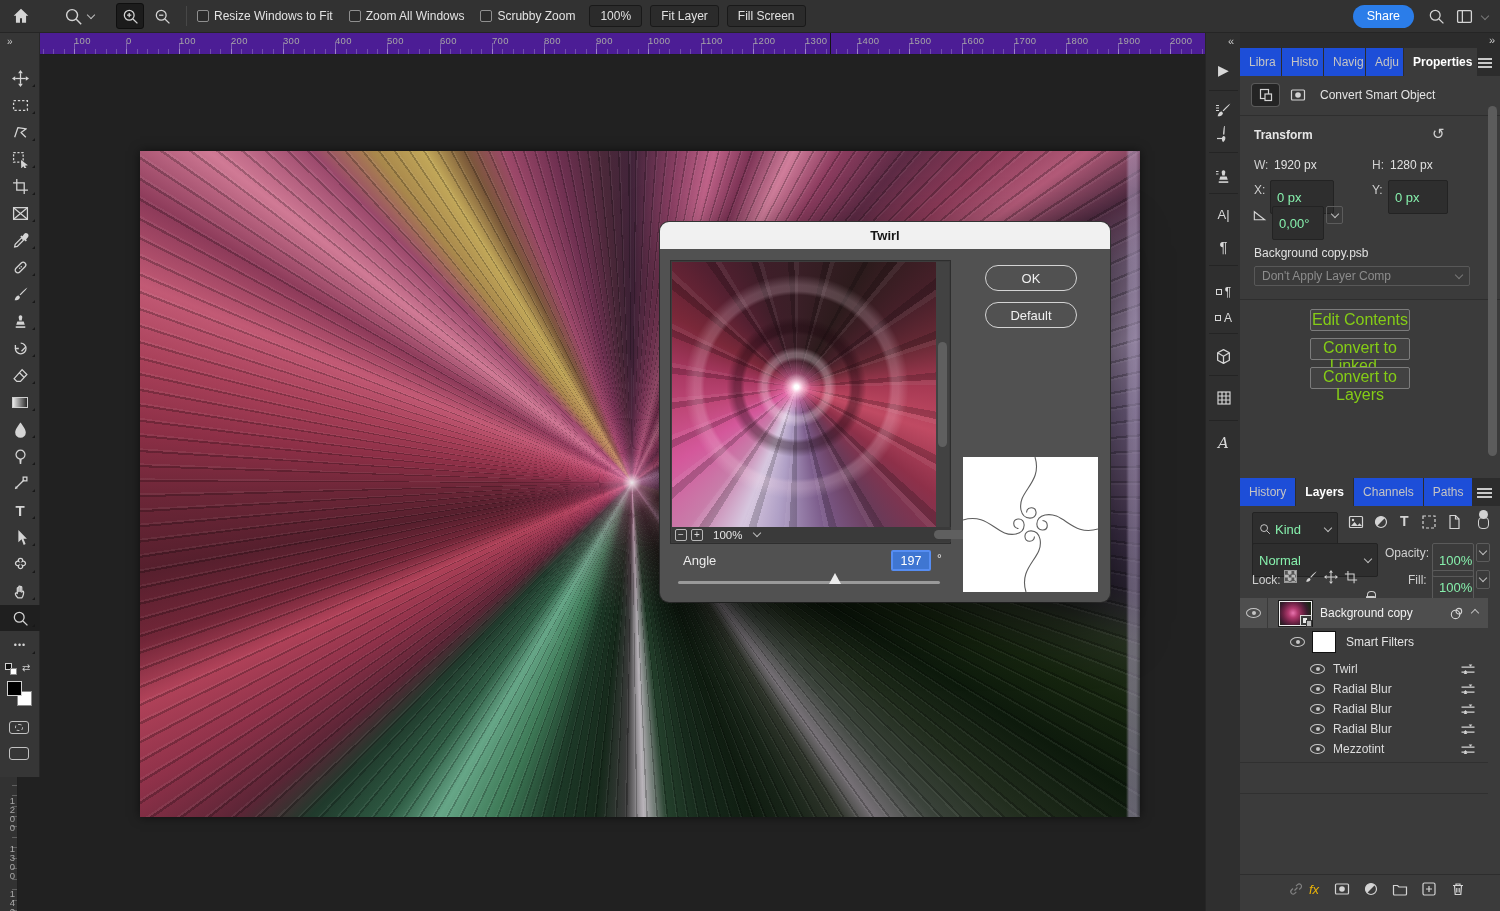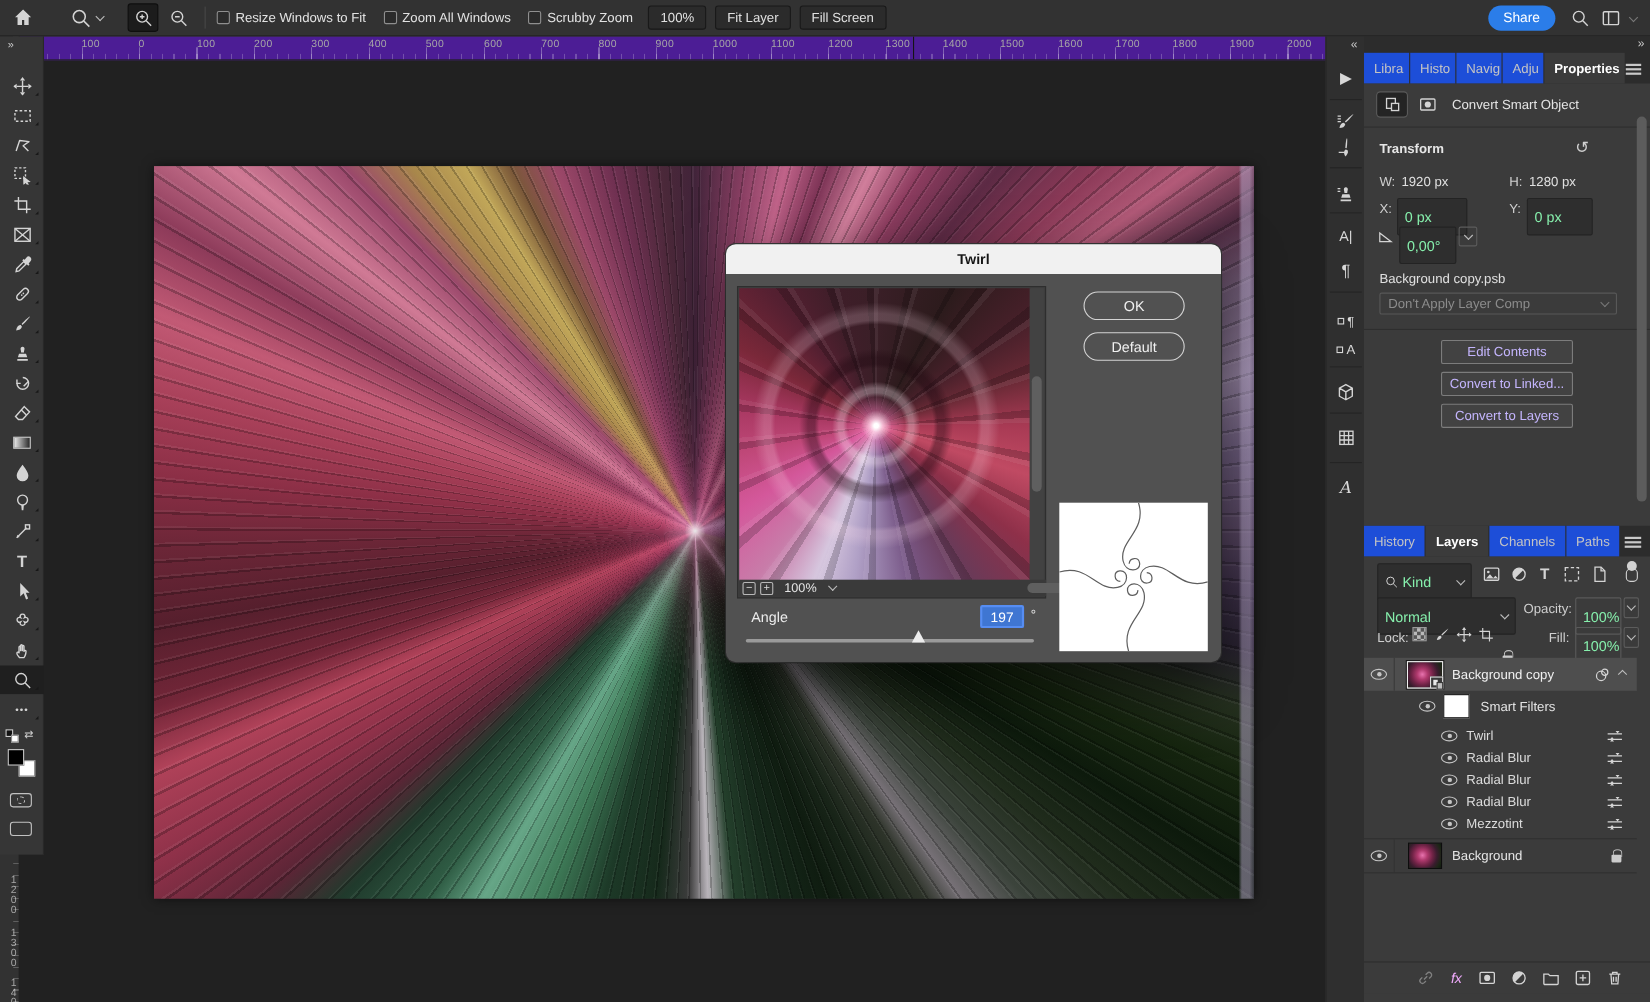--- a/index.html
+++ b/index.html
@@ -129,22 +129,22 @@
   .ptab{height:28px;display:flex;align-items:center;padding:0 9px;background:#1d4ed8;color:#c4c4c4;
     font-size:12px;margin-right:1px;white-space:nowrap;overflow:hidden}
   .ptab.active{background:#3b3b3b;color:#fff;font-weight:bold}
   .burger{width:15px;height:10px;border-top:2px solid #c9c9c9;border-bottom:2px solid #c9c9c9;position:relative}
   .burger::after{content:'';position:absolute;left:0;right:0;top:2px;height:2px;background:#c9c9c9}
   .pan-bg{position:absolute;left:0;width:260px;background:#3b3b3b}
   .lbl{font-size:12px;color:#cfcfcf}
   .val-box{background:#2e2e2e;border:1px solid #232323;border-radius:2px;color:#86efac;
     display:flex;align-items:center;padding:16px 6px;font-size:13px}
   .chev-box{border:1px solid #5c5c5c;border-radius:2px;display:flex;align-items:center;justify-content:center}
-  .pbtn{position:absolute;left:70px;width:120px;height:22px;background:#424242;border:1px solid #7c7c7c;
-    border-radius:2px;color:#c4b5fd;font-size:12px;font-family:"Liberation Sans",sans-serif}
+  .pbtn{position:absolute;left:70px;width:100px;height:22px;background:#424242;border:1px solid #7c7c7c;
+    border-radius:2px;color:#84cc16;font-size:16px;font-family:"Liberation Sans",sans-serif}
   .scrollthumb{position:absolute;right:3px;width:9px;border-radius:5px;background:#5c5c5c}
   .iconbtn24{position:absolute;width:27px;height:22px;border-radius:3px;display:flex;align-items:center;justify-content:center}
   .sel-dark{background:#242424;box-shadow:0 0 0 1px #5a5a5a}
   .eye{width:15px;height:10px;border:1.3px solid #c6c6c6;border-radius:50%;position:relative;display:inline-block}
   .eye::after{content:'';position:absolute;left:50%;top:50%;width:4px;height:4px;margin:-2px 0 0 -2px;
     border-radius:50%;background:#c6c6c6}
   .layer-row{position:absolute;left:0;width:248px;display:flex;align-items:center}
   .thumb{border:1px solid #0d0d0d;position:relative;
     background:radial-gradient(circle at 42% 48%, #e873ae 0, #b03a6e 22%, #702346 45%, #3a1c2e 65%, #1c2616 85%, #101a0e 100%)}
   .thumb-sel{border:1px solid #f0f0f0;box-shadow:0 0 0 1px #1d1d1d}
@@ -764,35 +764,28 @@
         </svg>
     </div>
     <div class="layer-row" style="top:233px;height:20px">
       <span class="eye" style="margin-left:70px"></span>
       <span style="margin-left:8px;color:#dcdcdc">Mezzotint</span>
       <svg class="ic" style="margin-left:auto;margin-right:12px" width="16" height="13">
           <use href="#i-fsliders"></use>
         </svg>
     </div>
     <div class="abs" style="left:0;top:256px;width:248px;height:1px;background:#303030"></div>
-    <div class="layer-row" style="top:257px;height:30px">
-      <span class="eye" style="margin-left:6px"></span>
-      <span style="width:1px;height:30px;background:#333;margin-left:6px"></span>
-      <span class="thumb" style="width:31px;height:24px;margin-left:12px"></span>
-      <span style="margin-left:9px;color:#e4e4e4">Background</span>
-      <span class="lockcss" style="margin-left:auto;margin-right:14px"></span>
-    </div>
     <div class="abs" style="left:0;top:287px;width:248px;height:1px;background:#303030"></div>
   </div>
 
   <div class="pan-bg" style="top:841px;height:29px;border-top:1px solid #2d2d2d;display:flex;align-items:center">
     <svg class="ic" style="margin-left:48px;opacity:.45" width="16" height="16">
         <use href="#i-link"></use>
       </svg>
-    <span style="margin-left:15px;font-style:italic;font-size:13px;color:#f0abfc">fx</span>
+    <span style="margin-left:5px;font-style:italic;font-size:13px;color:#eab308">fx</span>
     <svg class="ic" style="margin-left:15px" width="16" height="16">
         <use href="#i-mask"></use>
       </svg>
     <svg class="ic" style="margin-left:13px" width="16" height="16">
         <use href="#i-halfcircle"></use>
       </svg>
     <svg class="ic" style="margin-left:13px" width="16" height="16">
         <use href="#i-folder"></use>
       </svg>
     <svg class="ic" style="margin-left:13px" width="16" height="16">

